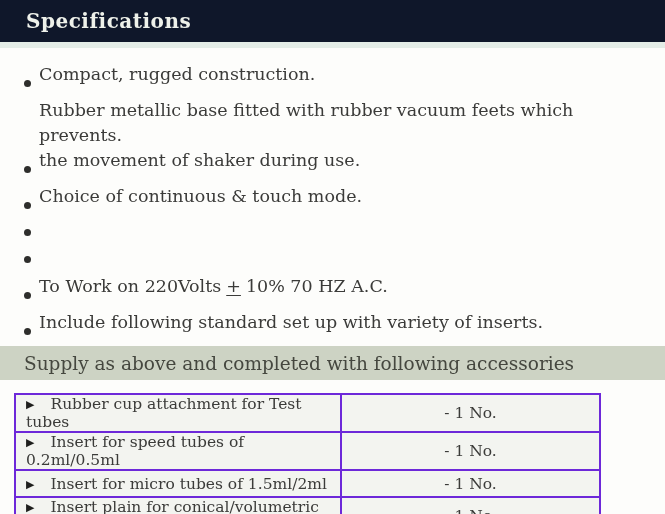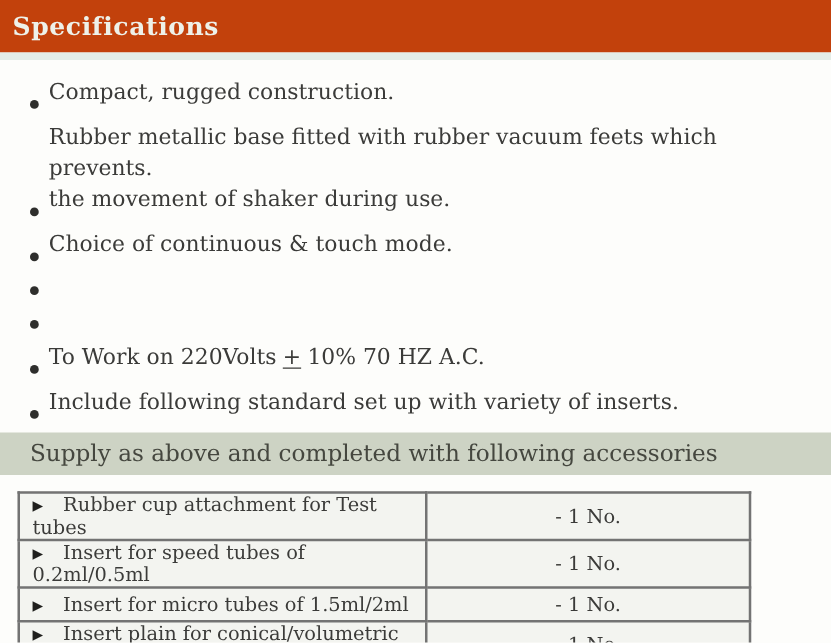--- a/index.html
+++ b/index.html
@@ -9,25 +9,25 @@
     height: 514px;
     background: #fdfdfb;
     overflow: hidden;
     font-family: "DejaVu Serif", "Liberation Serif", serif;
     color: #3b3b39;
   }
   
   .header-bar {
     width: 665px;
     height: 42px;
-    background: #c2410c;
+    background: #0f172a;
     display: flex;
     align-items: center;
     box-sizing: border-box;
-    padding-left: 10px;
+    padding-left: 26px;
   }
   .header-bar .title {
     color: #eef1ea;
     font-size: 20px;
     font-weight: bold;
     letter-spacing: 0.5px;
   }
   .header-strip {
     width: 665px;
     height: 6px;
@@ -76,21 +76,21 @@
     font-size: 18.5px;
     color: #45473f;
   }
   
   .acc-table {
     border-collapse: collapse;
     margin: 13px 0 0 14px;
     background: #f3f4f0;
   }
   .acc-table td {
-    border: 2px solid #737373;
+    border: 2px solid #6d28d9;
     height: 27px;
     font-size: 15.5px;
     color: #3b3b39;
     box-sizing: border-box;
     padding: 0;
   }
   .acc-table td.c1 {
     width: 326px;
     padding-left: 10px;
   }

